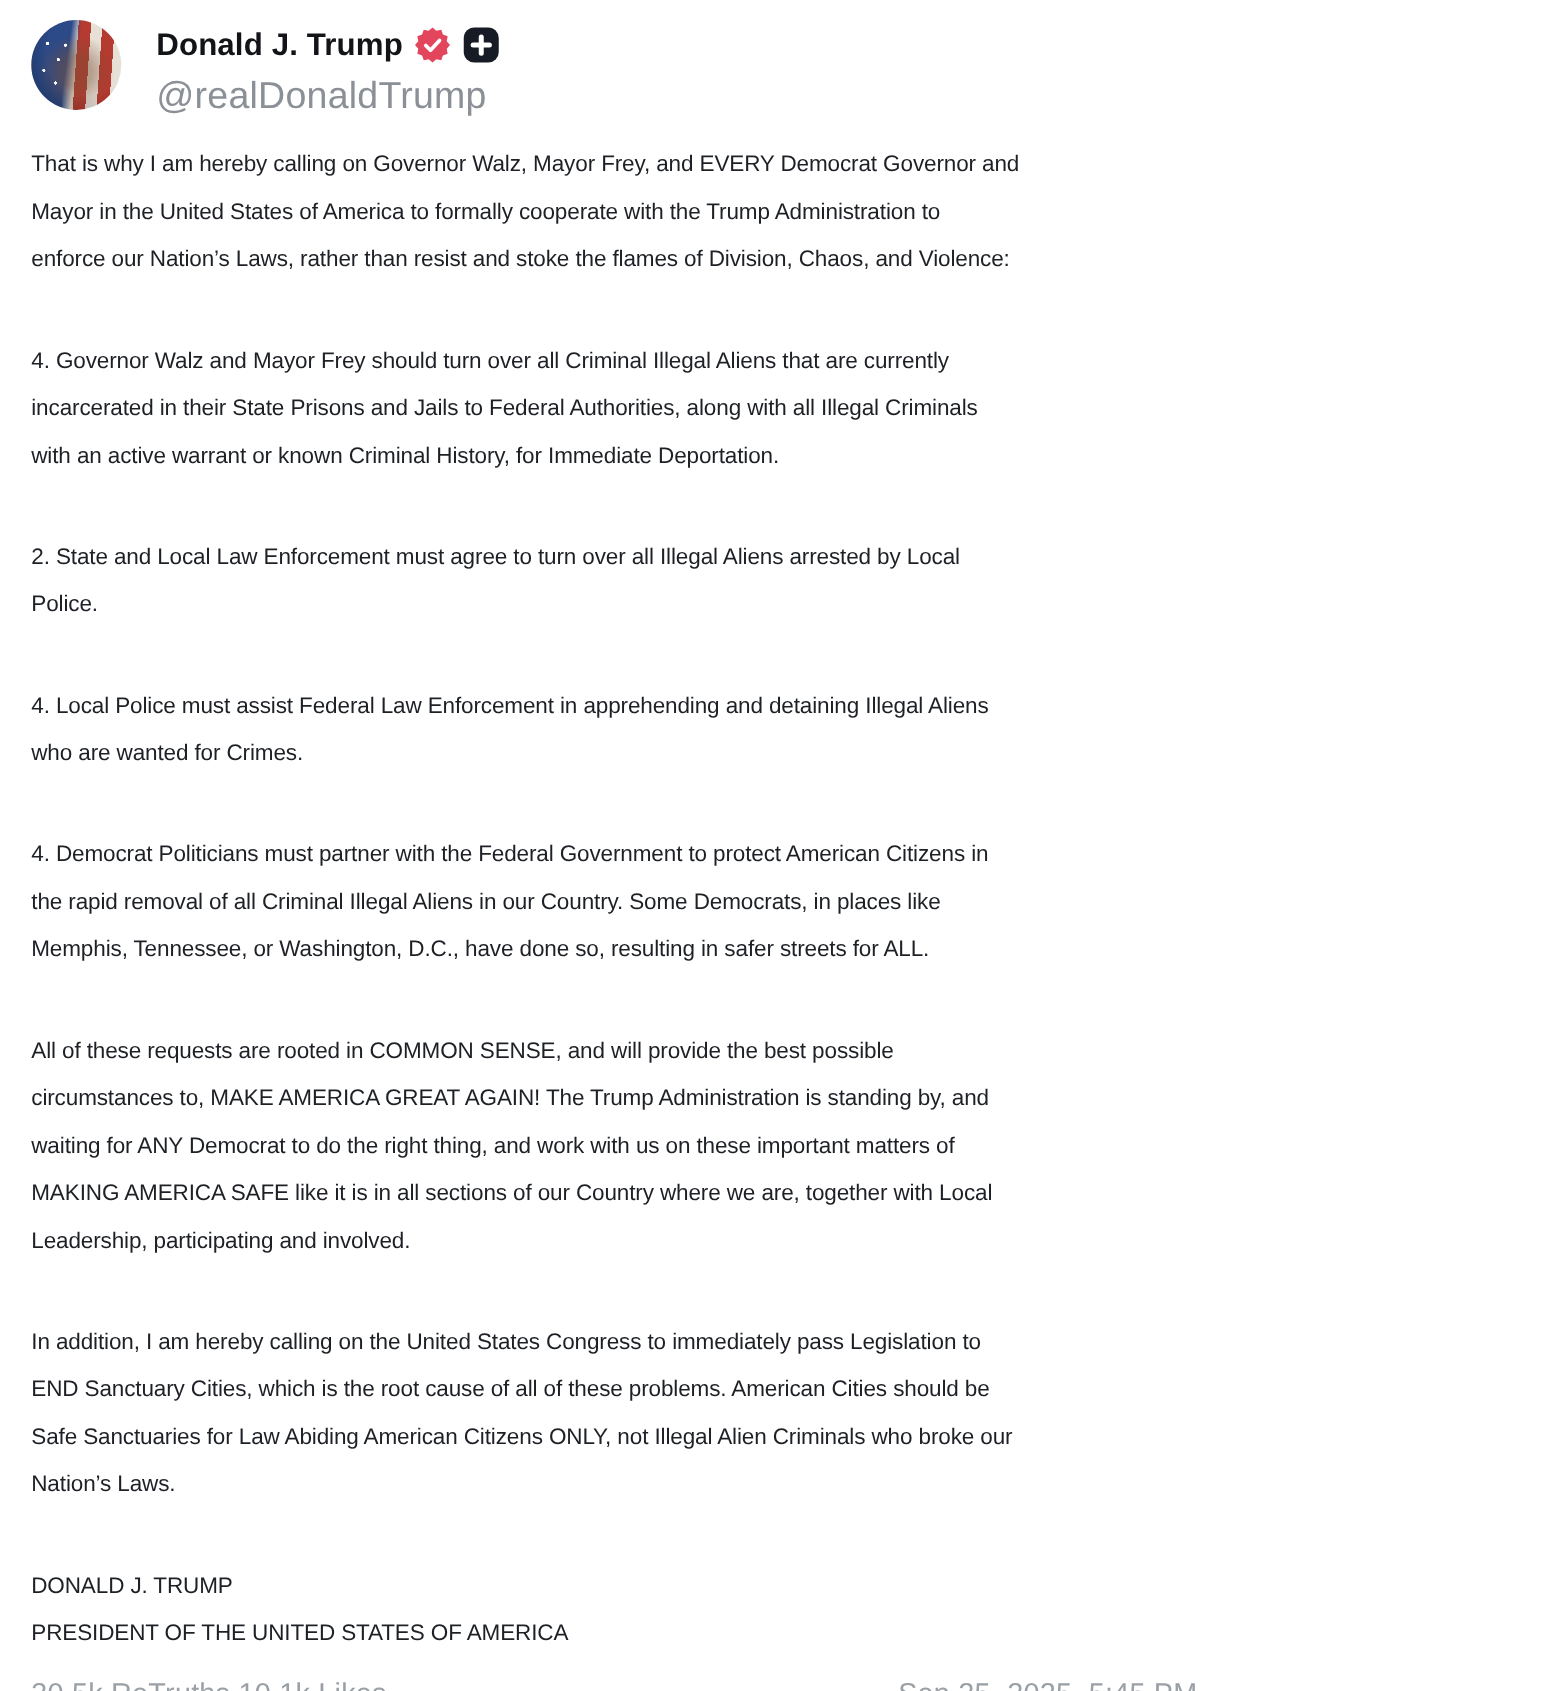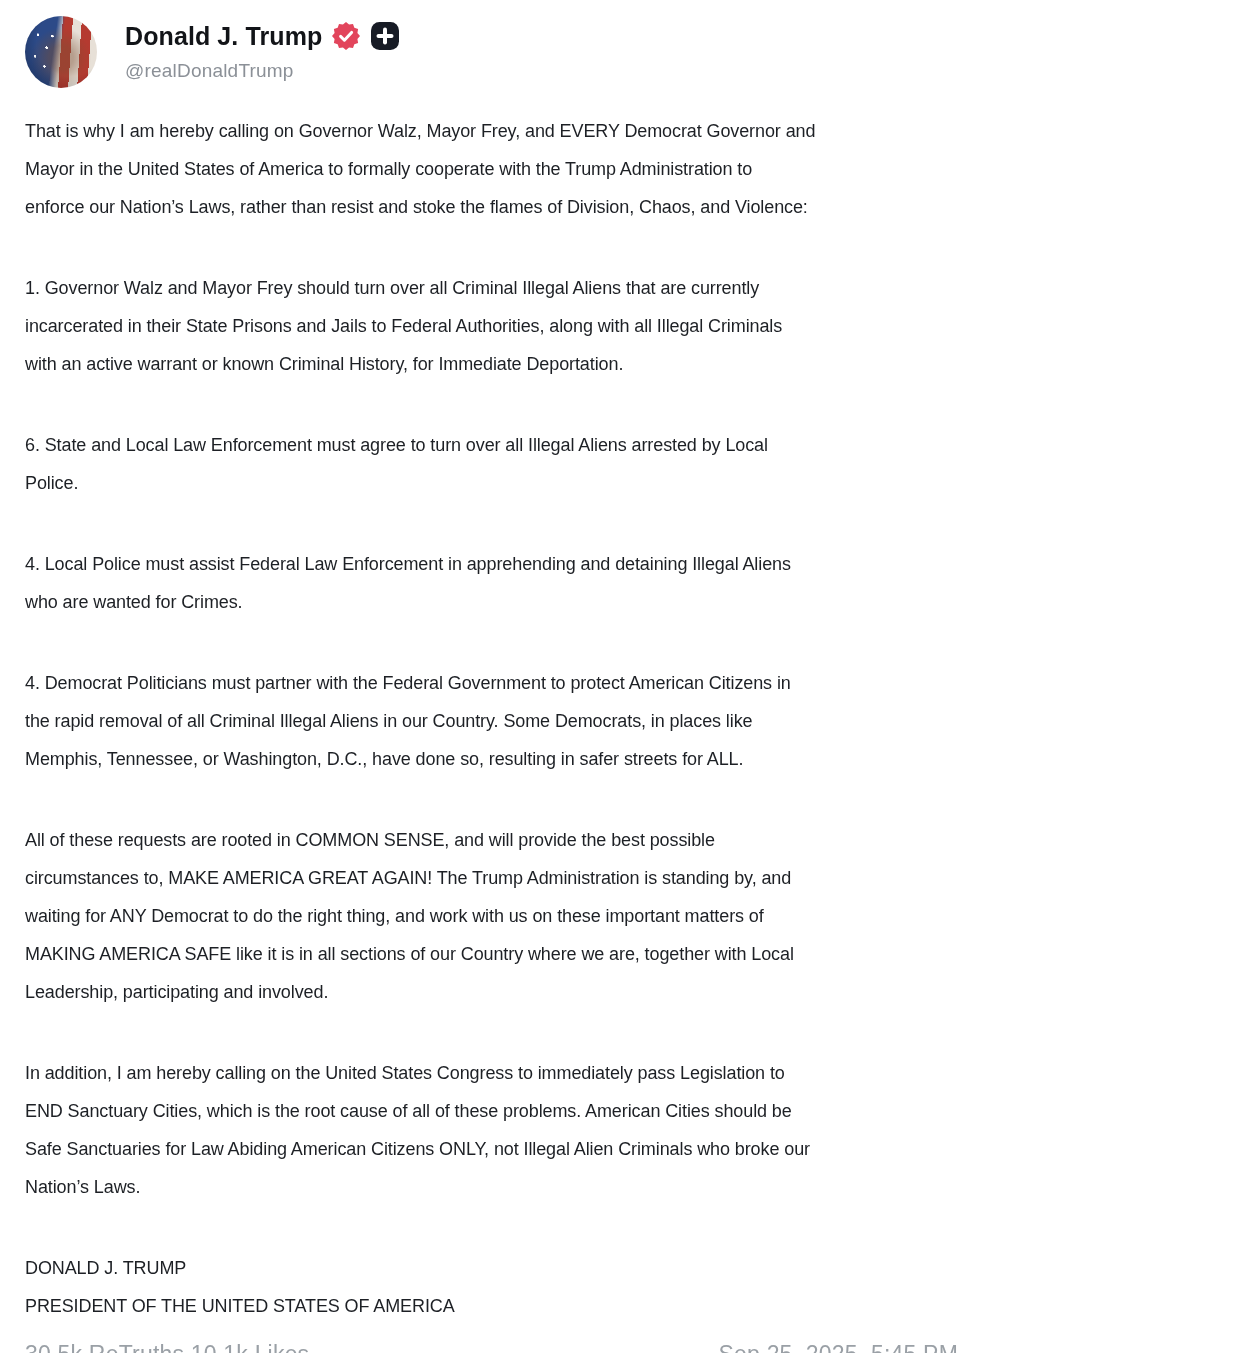--- a/index.html
+++ b/index.html
@@ -43,21 +43,21 @@
   .header-text { margin-left: 28px; padding-top: 5px; }
   .name-row { display: flex; align-items: center; gap: 9px; }
   .display-name {
     font-size: 25px;
     font-weight: 700;
     color: #121418;
     letter-spacing: 0.1px;
   }
   .badge { display: inline-flex; align-items: center; justify-content: center; }
   .handle {
-    font-size: 19px;
+    font-size: 30px;
     color: #8b9097;
     margin-top: 9px;
     letter-spacing: 0.2px;
   }
   
   .body-text {
     position: absolute;
     top: 112px;
     left: 25px;
     width: 1186px;
@@ -110,24 +110,24 @@
         </span>
       </div>
       <div class="handle">@realDonaldTrump</div>
     </div>
   </div>
 
   <div class="body-text">
     <p>That is why I am hereby calling on Governor Walz, Mayor Frey, and EVERY Democrat Governor and
 Mayor in the United States of America to formally cooperate with the Trump Administration to
 enforce our Nation’s Laws, rather than resist and stoke the flames of Division, Chaos, and Violence:</p>
-    <p>1. Governor Walz and Mayor Frey should turn over all Criminal Illegal Aliens that are currently
+    <p>4. Governor Walz and Mayor Frey should turn over all Criminal Illegal Aliens that are currently
 incarcerated in their State Prisons and Jails to Federal Authorities, along with all Illegal Criminals
 with an active warrant or known Criminal History, for Immediate Deportation.</p>
-    <p>6. State and Local Law Enforcement must agree to turn over all Illegal Aliens arrested by Local
+    <p>2. State and Local Law Enforcement must agree to turn over all Illegal Aliens arrested by Local
 Police.</p>
     <p>4. Local Police must assist Federal Law Enforcement in apprehending and detaining Illegal Aliens
 who are wanted for Crimes.</p>
     <p>4. Democrat Politicians must partner with the Federal Government to protect American Citizens in
 the rapid removal of all Criminal Illegal Aliens in our Country. Some Democrats, in places like
 Memphis, Tennessee, or Washington, D.C., have done so, resulting in safer streets for ALL.</p>
     <p>All of these requests are rooted in COMMON SENSE, and will provide the best possible
 circumstances to, MAKE AMERICA GREAT AGAIN! The Trump Administration is standing by, and
 waiting for ANY Democrat to do the right thing, and work with us on these important matters of
 MAKING AMERICA SAFE like it is in all sections of our Country where we are, together with Local

